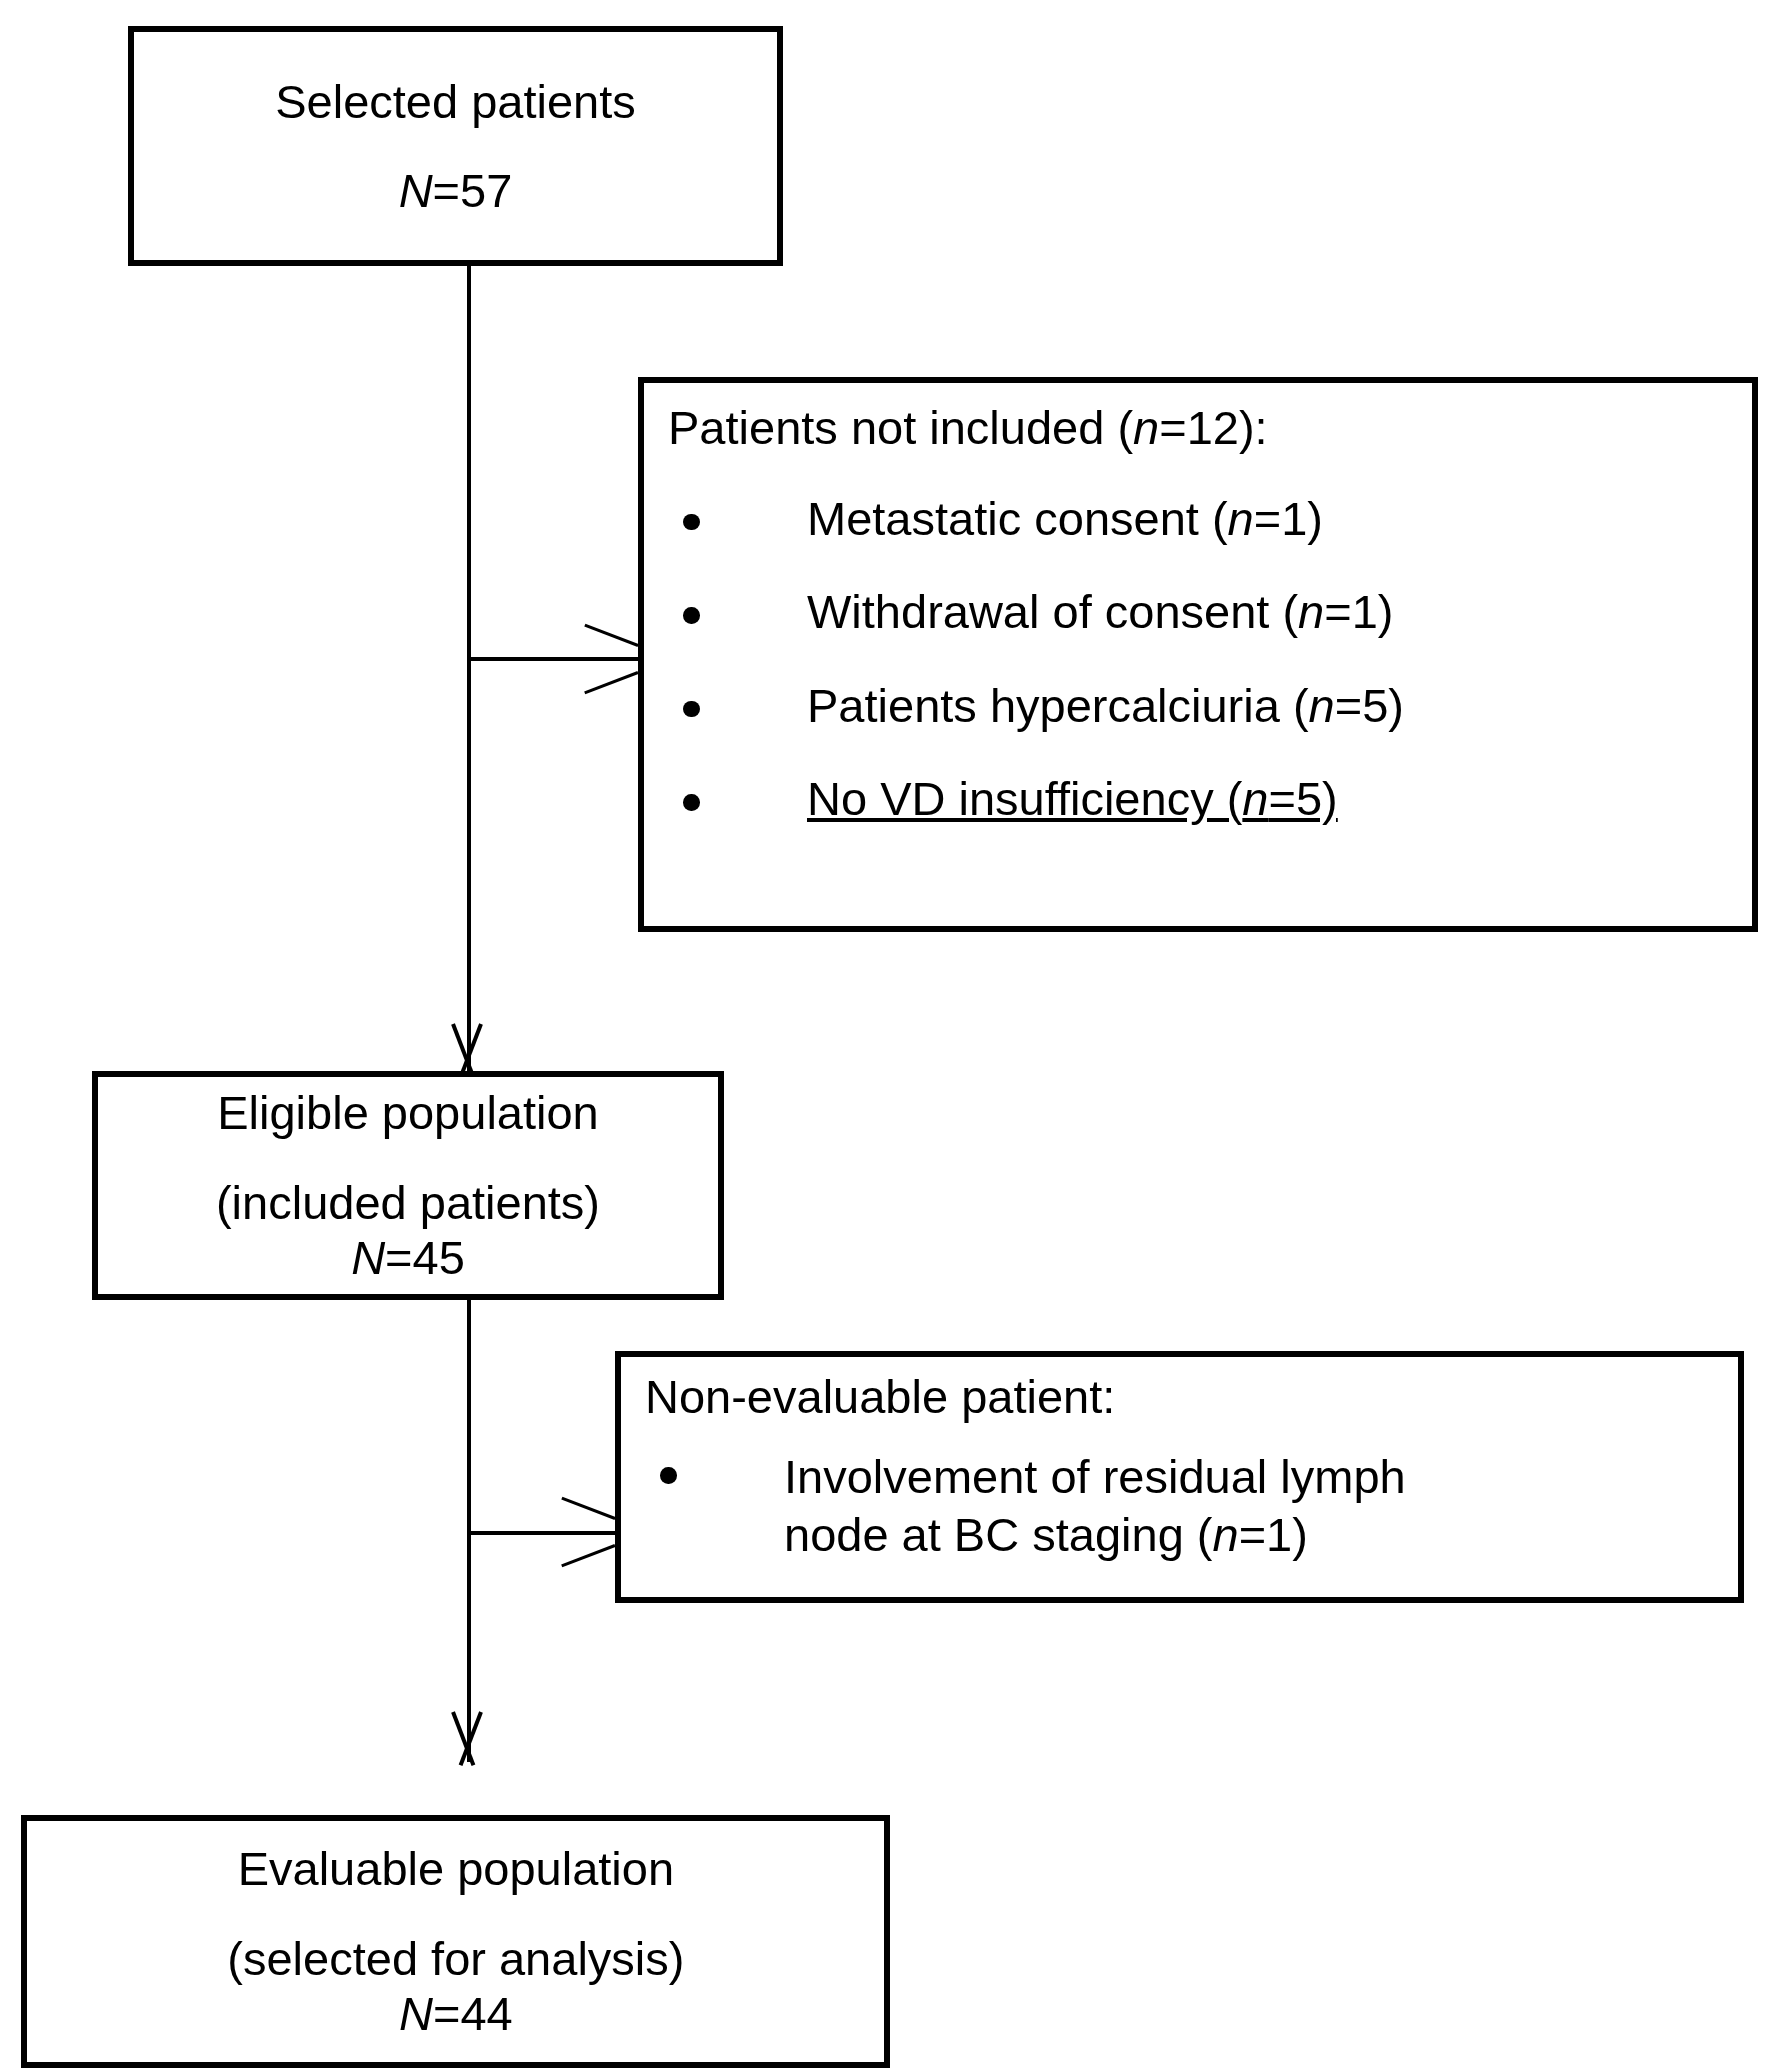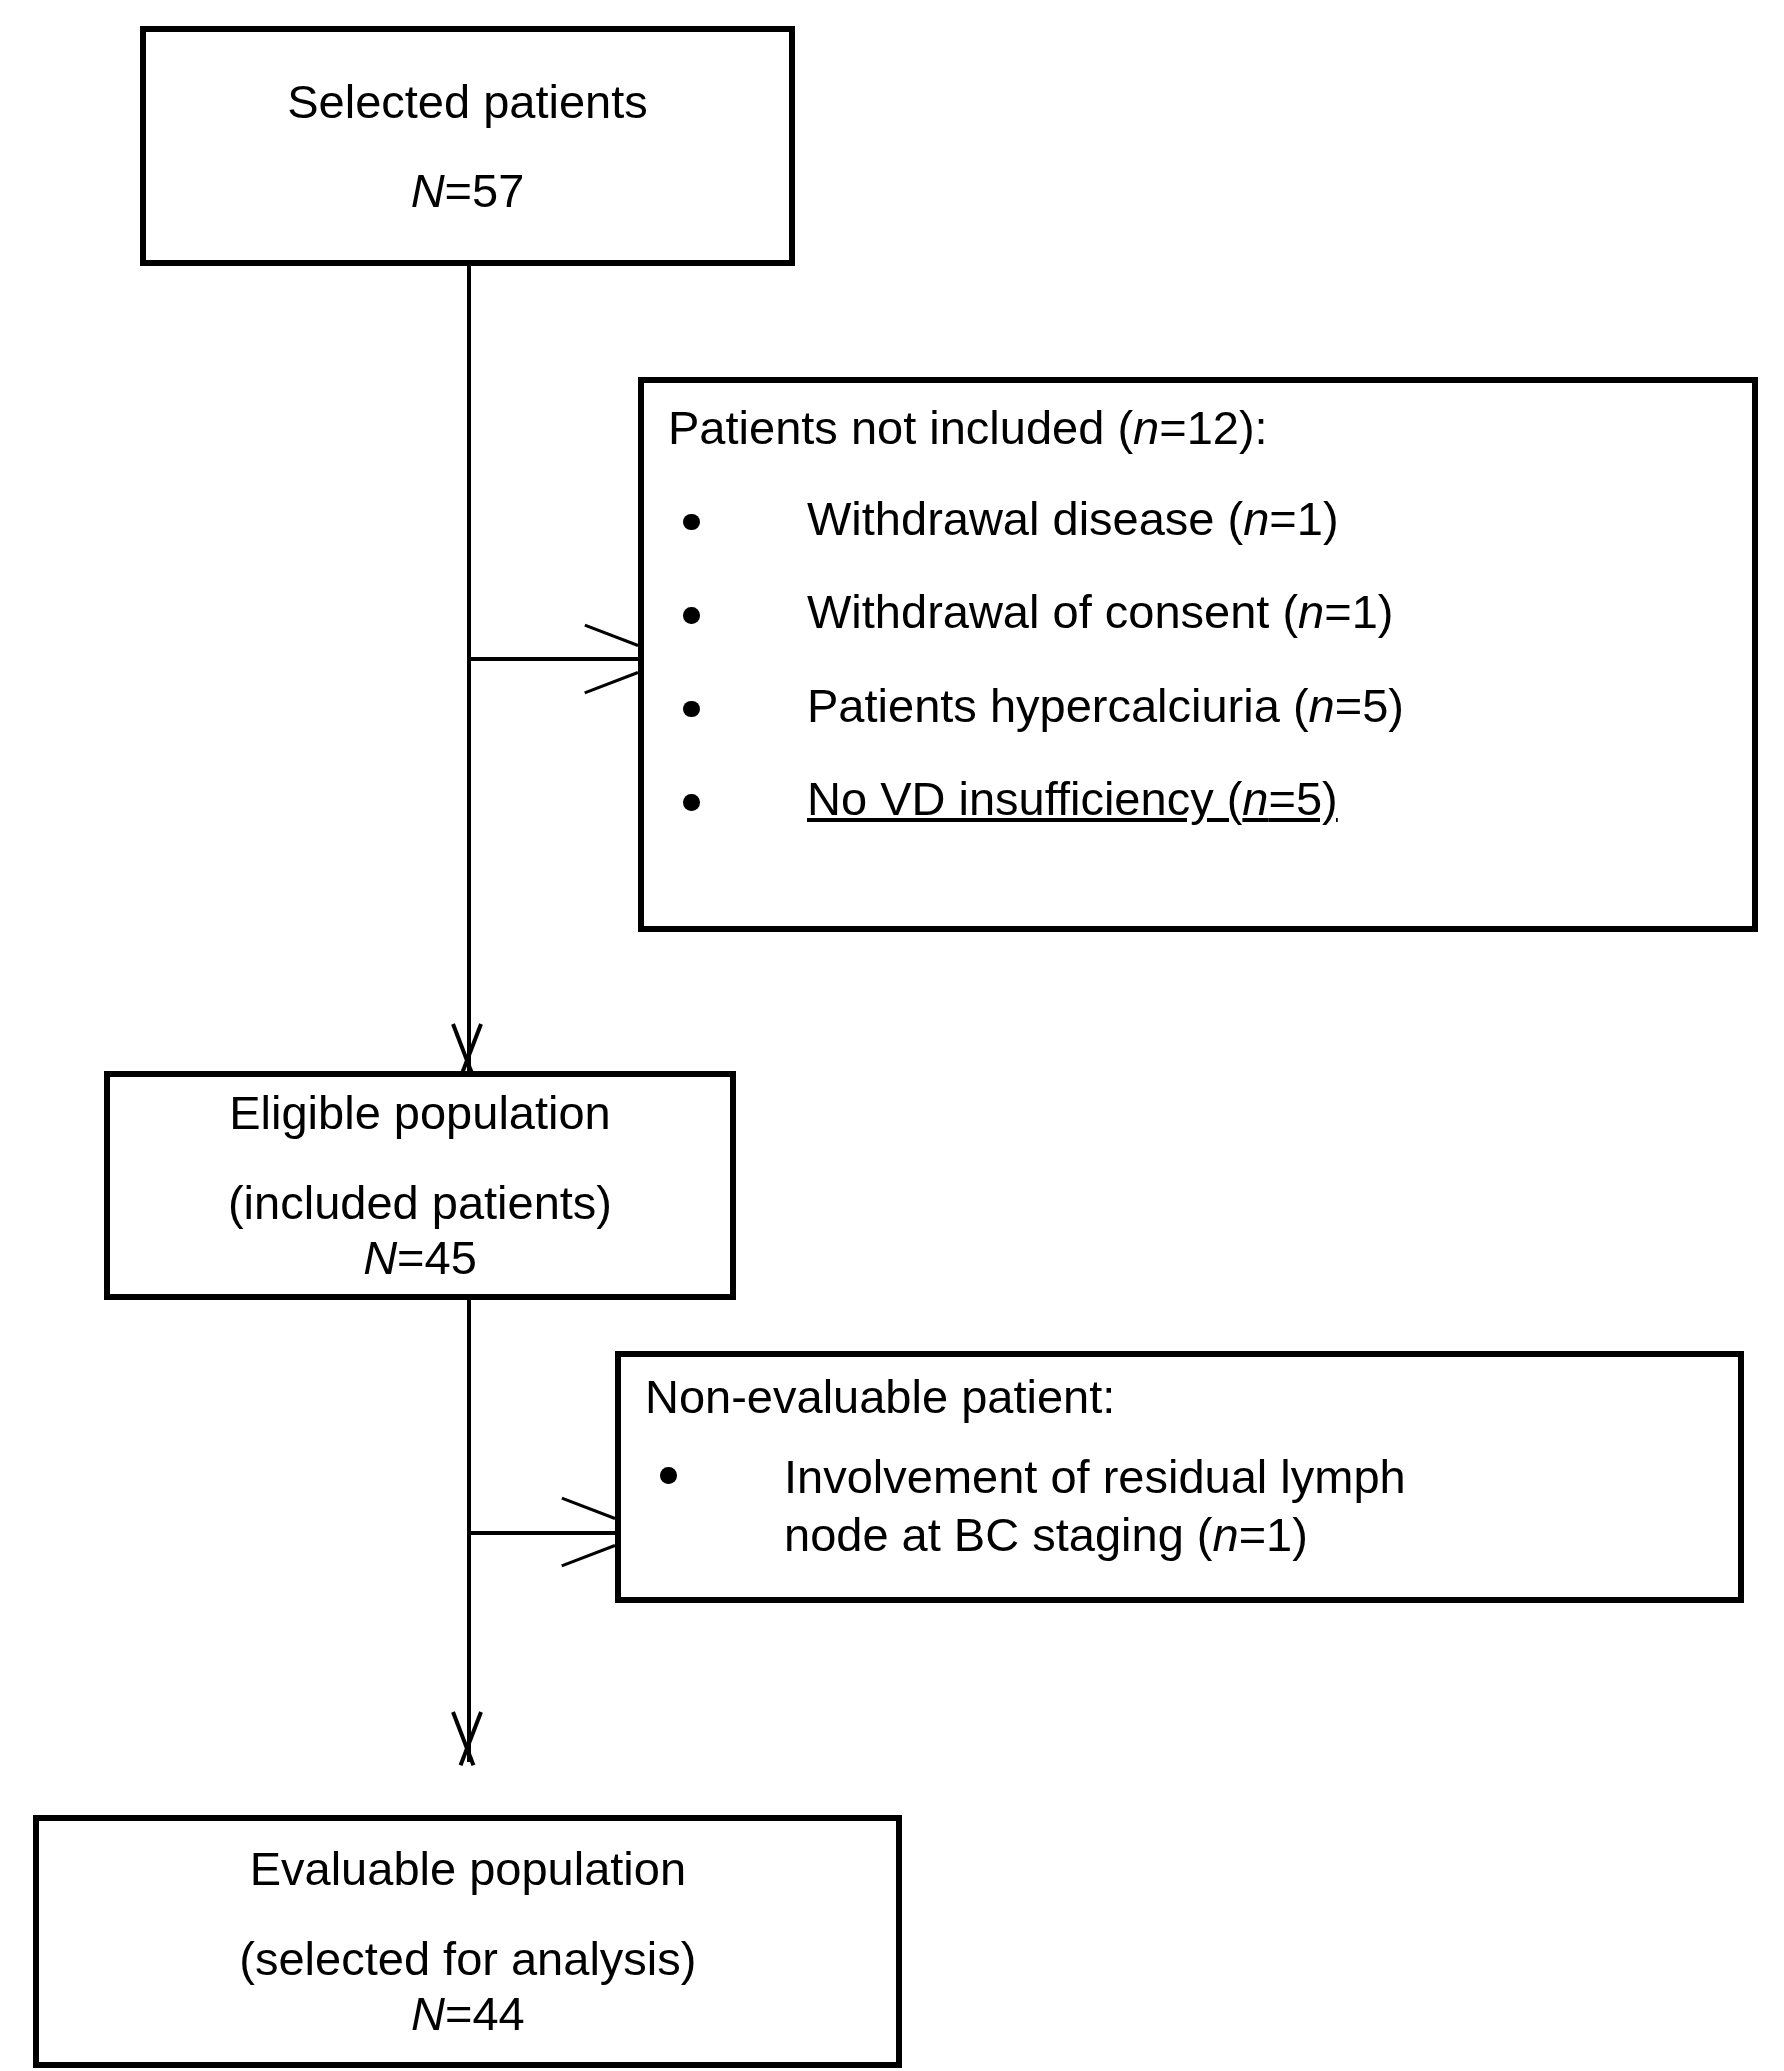--- a/index.html
+++ b/index.html
@@ -23,21 +23,20 @@
     position: absolute;
     box-sizing: border-box;
     border: 6px solid #000000;
     background: #ffffff;
   }
   .node.centered {
     display: flex;
     flex-direction: column;
     align-items: center;
     justify-content: center;
-    margin-left: 12px;
   }
   .node-line {
     font-size: 47px;
     line-height: 1.18;
     white-space: nowrap;
     text-align: center;
   }
   .node-line.gap-above { margin-top: 34px; }
 
   
@@ -172,21 +171,21 @@
   <div class="arrow-down" style="left:437px; top:1024px;"></div>
 
   <div class="hline" style="left:467px; top:657px; width:171px;"></div>
   <div class="arrow-right" style="left:585px; top:629px;"></div>
 
   <div class="node" id="box-excluded">
     <div class="listbox-inner">
       <div class="list-title"><span>Patients not included (</span><span class="italic-n">n</span><span>=12):</span></div>
       <ul class="bullets">
         <li>
-          <span class="dot"></span><span>Withdrawal disease (</span><span class="italic-n">n</span><span>=1)</span>
+          <span class="dot"></span><span>Metastatic consent (</span><span class="italic-n">n</span><span>=1)</span>
         </li>
         <li>
           <span class="dot"></span><span>Withdrawal of consent (</span><span class="italic-n">n</span><span>=1)</span>
         </li>
         <li>
           <span class="dot"></span><span>Patients hypercalciuria (</span><span class="italic-n">n</span><span>=5)</span>
         </li>
         <li>
           <span class="dot"></span><span>No VD insufficiency (</span><span class="italic-n">n</span><span>=5)</span>
         </li>

